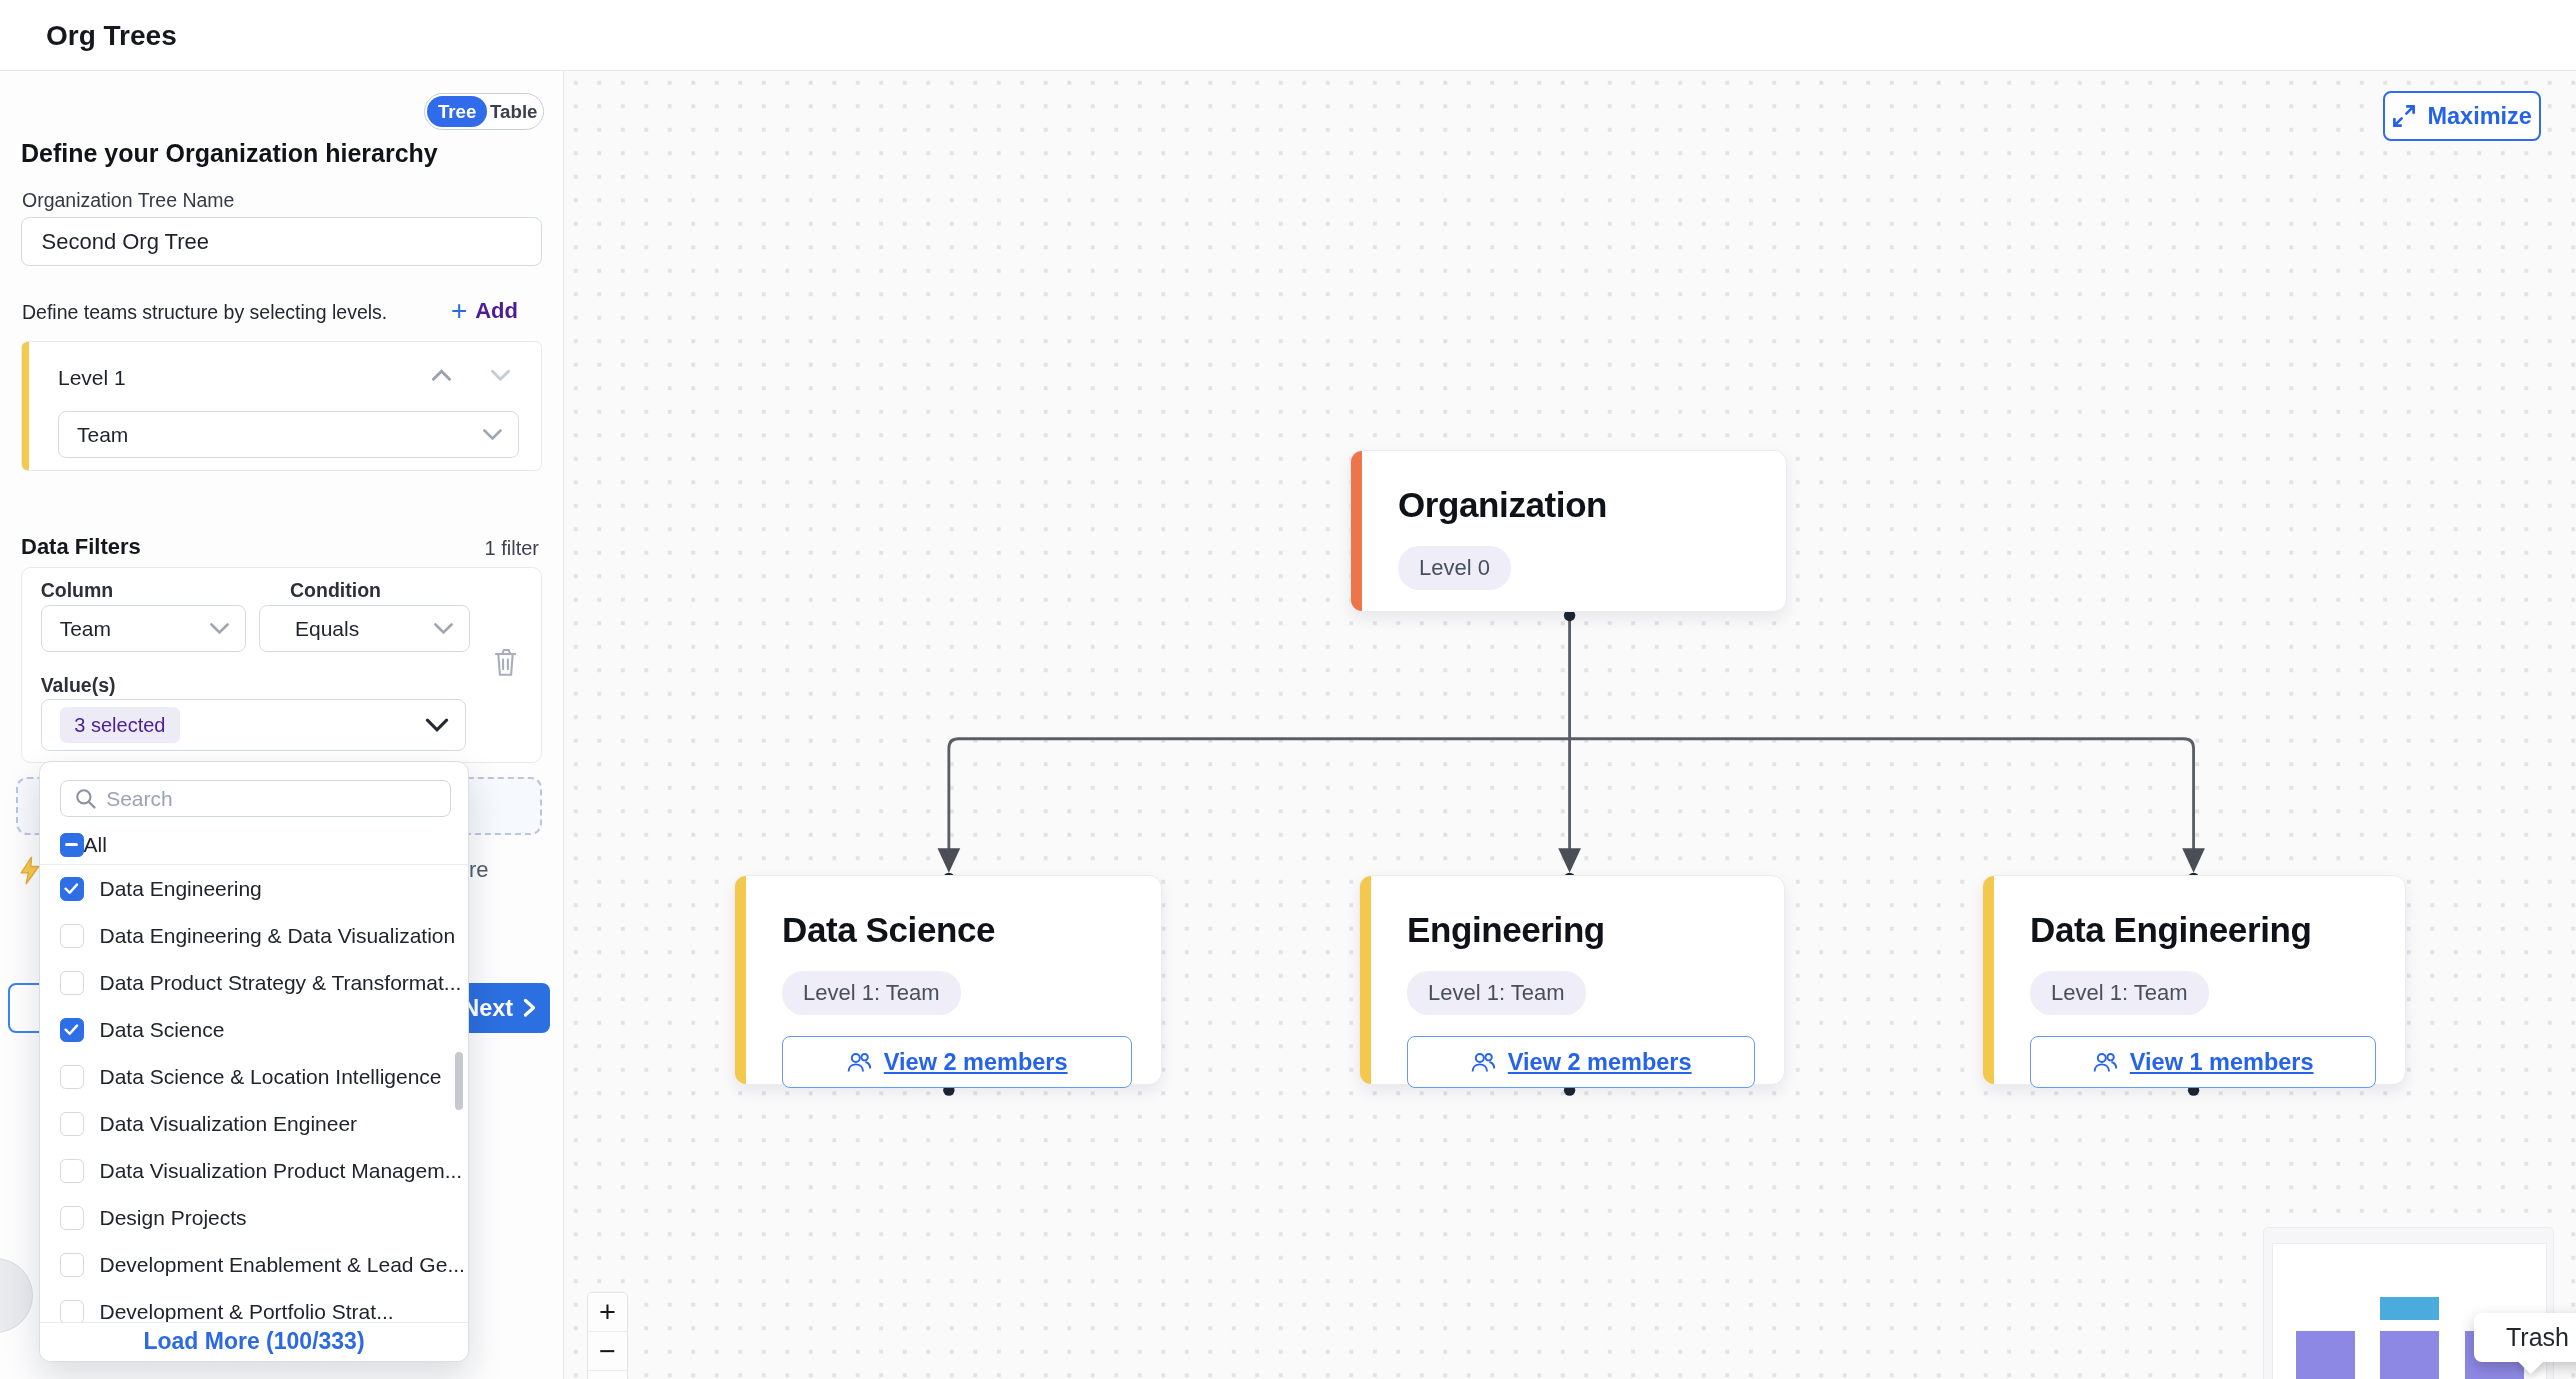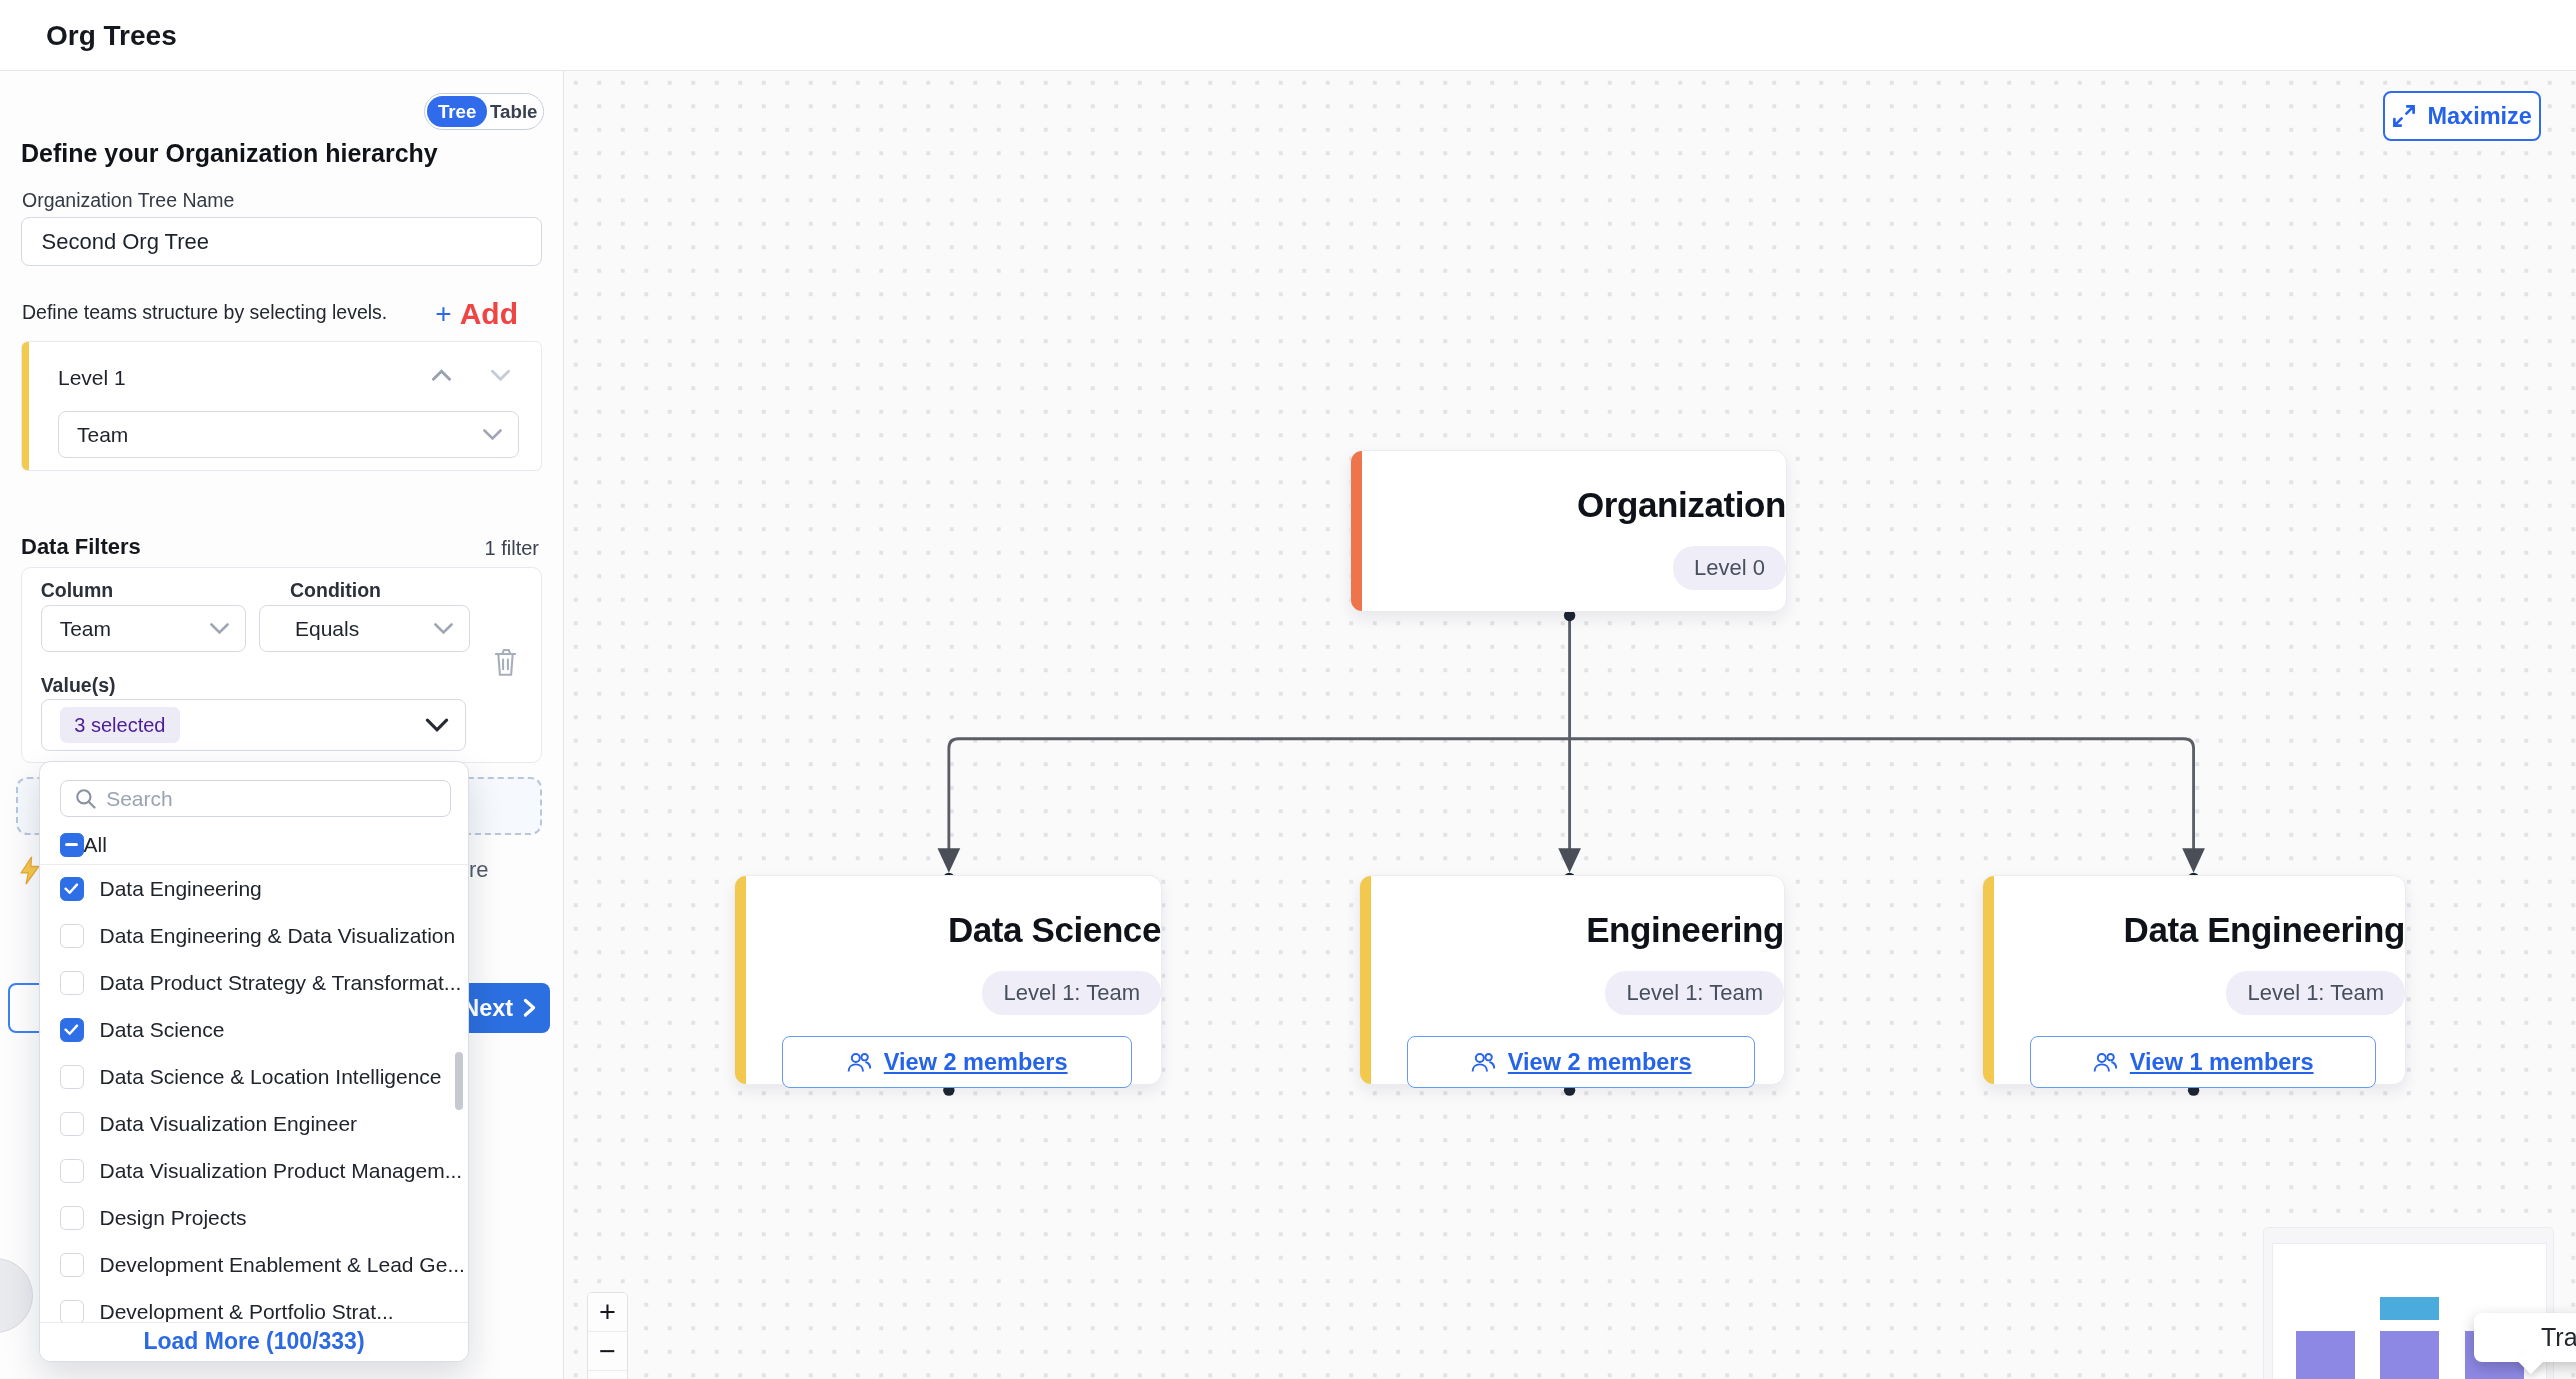--- a/index.html
+++ b/index.html
@@ -10,21 +10,21 @@
   }
   
   .app-header { position:absolute; left:0; top:0; width:2576px; height:71px;
     background:#fff; border-bottom:0.8px solid #e7e7ea; z-index:6; }
   .app-title { position:absolute; left:46px; top:19.5px; font-size:28px; font-weight:700; color:#15181e; }
 
   
   .canvas { position:absolute; left:564px; top:71px; width:2012px; height:1308px;
     background-color:#fafafb;
     background-image:radial-gradient(circle,#e2e2e7 2.1px, transparent 2.3px);
-    background-size:23.5px 23.5px; overflow:hidden;text-align:right; }
+    background-size:23.5px 23.5px; overflow:hidden; }
   .edges { position:absolute; left:0; top:0; z-index:1; }
 
   .btn-maximize { position:absolute; left:1819px; top:20px; width:158px; height:50px;
     background:#fff; border:2px solid #2f6bea; border-radius:8px;
     display:flex; align-items:center; justify-content:center; gap:11.4px; z-index:5; cursor:pointer; }
   .btn-maximize span { color:#2563eb; font-size:23.5px; font-weight:700; }
 
   .node { position:absolute; background:#fff; border:0.8px solid #ebebf2; border-radius:13px;
     box-shadow:0 6.5px 14.6px rgba(24,28,45,.08); z-index:2; }
   .node::before { content:""; position:absolute; left:0; top:0; bottom:0; width:11.4px;
@@ -71,21 +71,21 @@
   .toggle-table { width:54px; color:#39414f; }
 
   .panel-heading { position:absolute; left:21px; top:68px; font-size:25px; font-weight:700; color:#101318; }
   .field-label { position:absolute; left:22px; top:118px; font-size:19.5px; color:#343a44; }
   .name-input { position:absolute; left:21px; top:146px; width:521px; height:49px;
     border:0.8px solid #d4d9e2; border-radius:8px; background:#fff; font-size:22px; color:#1c212b;
     padding:0 19.5px; font-family:inherit; }
   .levels-row-label { position:absolute; left:22px; top:230px; font-size:19.5px; color:#23282f; }
   .add-btn { position:absolute; right:45px; top:226px; display:flex; gap:8px; align-items:center; cursor:pointer; }
   .add-plus { color:#2b6ae3; font-size:28px; font-weight:400; line-height:28px; }
-  .add-label { color:#ef4444; font-size:30px; font-weight:700; }
+  .add-label { color:#4c1d95; font-size:22px; font-weight:700; }
 
   .level-card { position:absolute; left:21px; top:270px; width:521px; height:130px;
     background:#fff; border:0.8px solid #e6e8ee; border-radius:6.5px; overflow:hidden; }
   .level-card::before { content:""; position:absolute; left:0; top:0; bottom:0; width:7.3px; background:#f2ca50; }
   .level-title { position:absolute; left:36px; top:24px; font-size:21px; color:#1d222b; }
   .chev-up { position:absolute; right:88px; top:26px; }
   .chev-down-sm { position:absolute; right:29px; top:26px; }
   .select-box { position:absolute; background:#fff; border:0.8px solid #d6dae2; border-radius:8px;
     display:flex; align-items:center; font-size:21px; color:#1e232c; padding:0 18px; cursor:pointer; }
   .select-box .chev { position:absolute; right:14.6px; }

